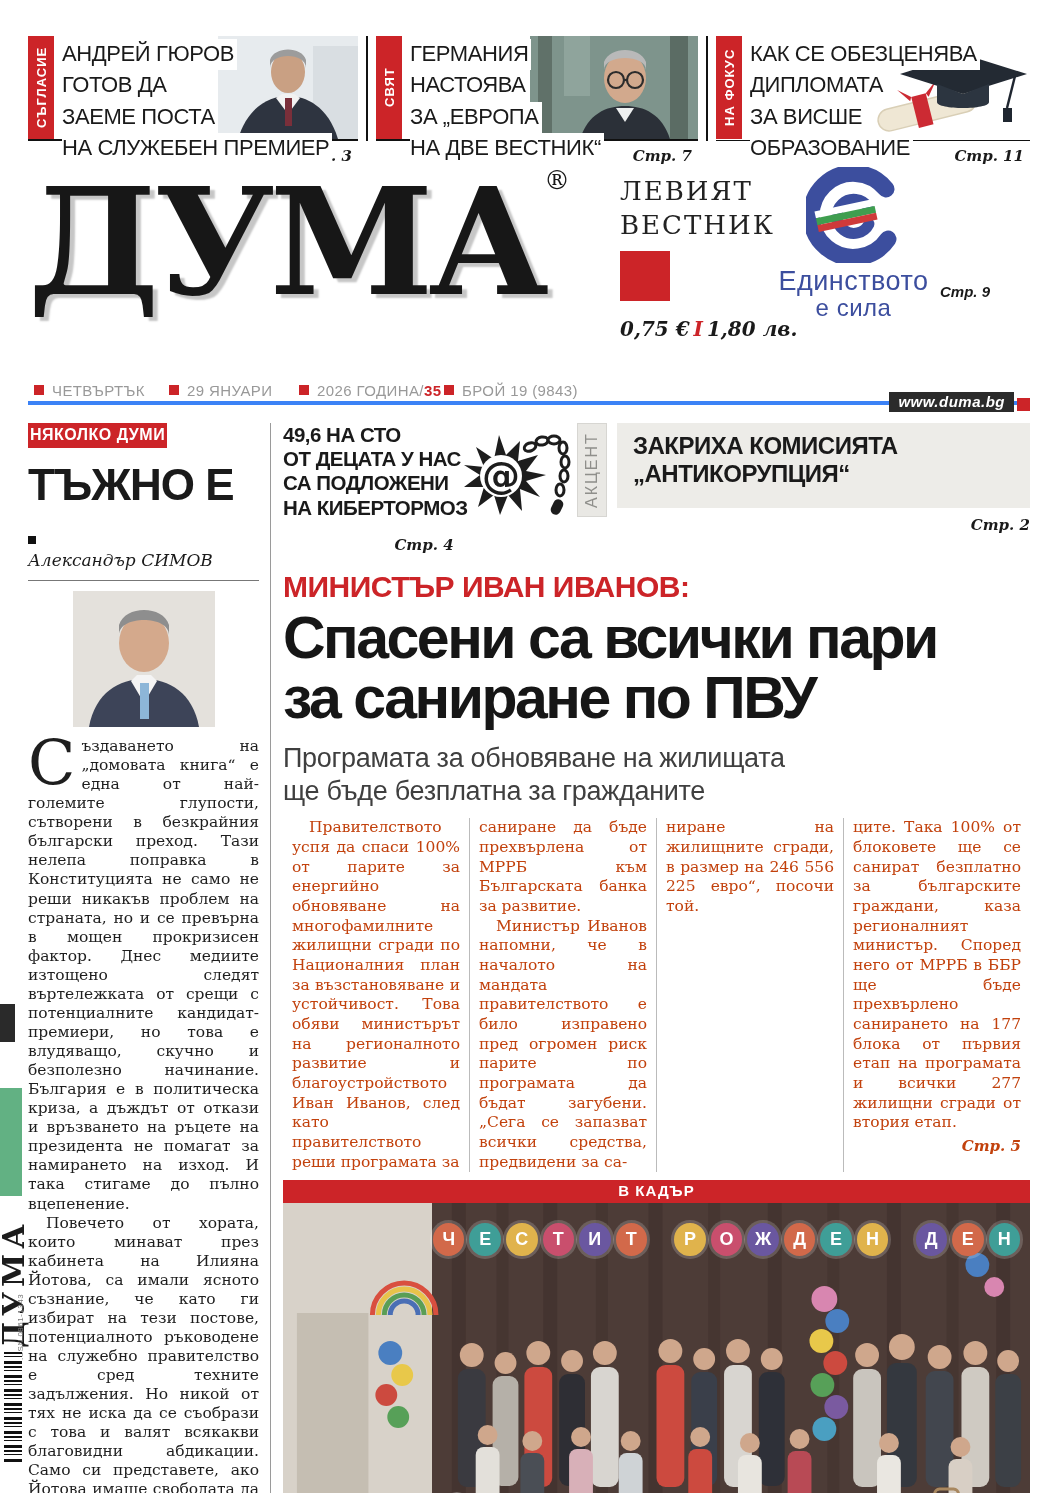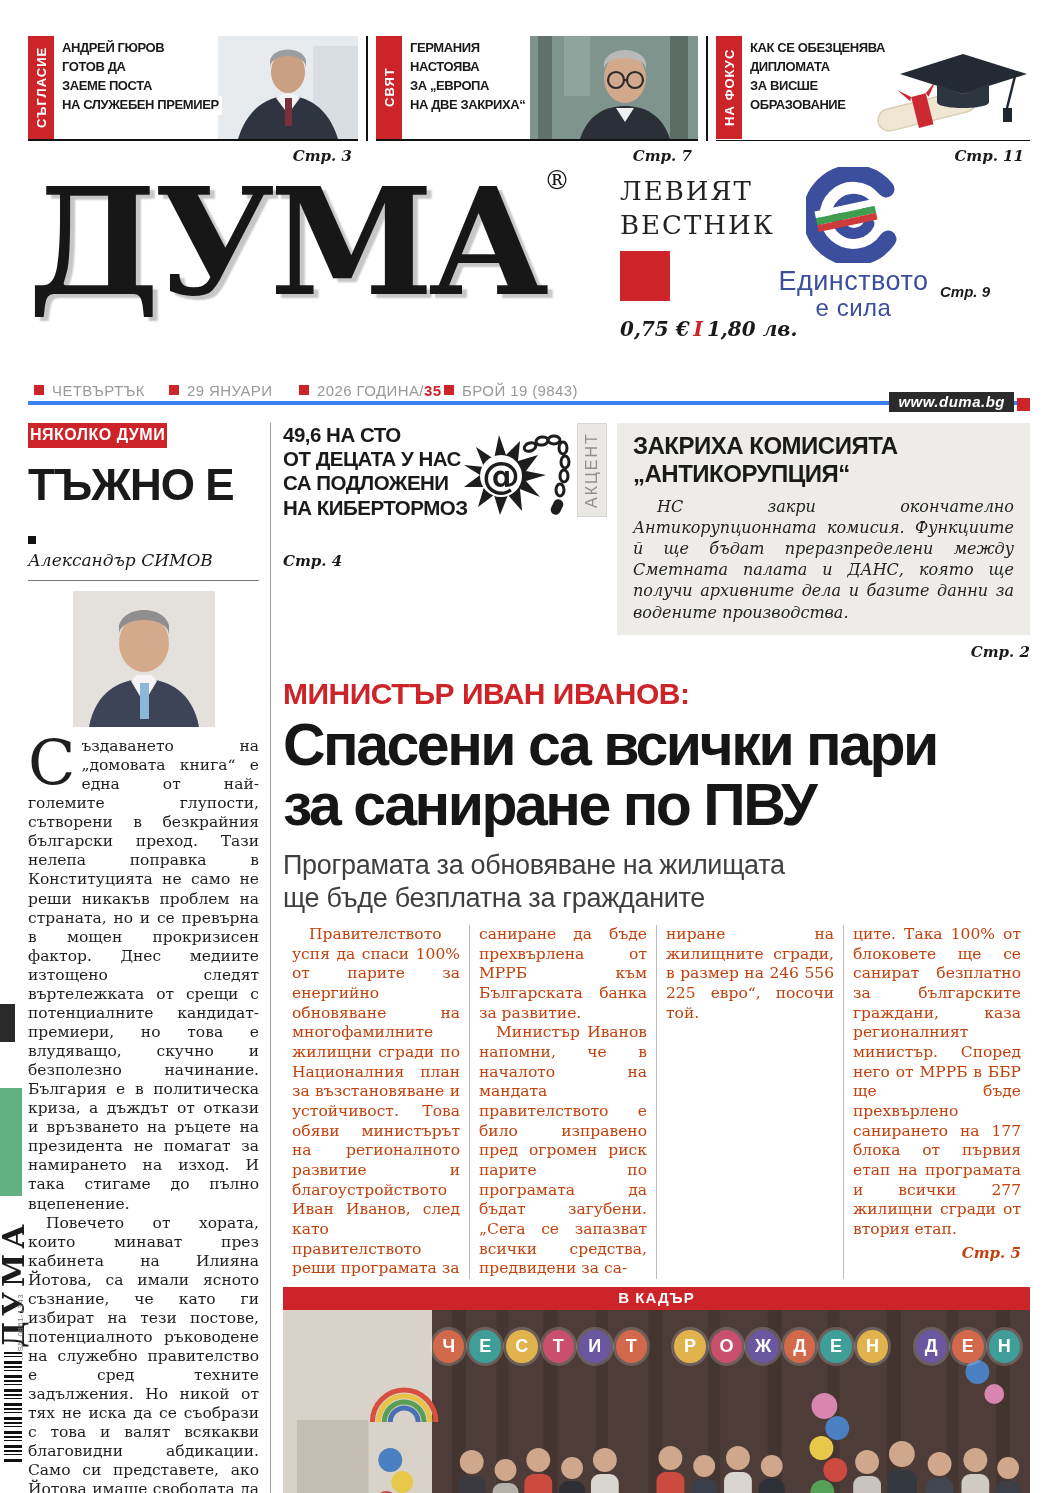--- a/index.html
+++ b/index.html
@@ -19,21 +19,21 @@
   .teaser-main { position:relative; height:105px; border-bottom:2px solid #111; }
   .teaser-tag {
     position:absolute; left:0; top:0; width:26px; height:103px; background:#cc2428;
     color:#fff; display:flex; align-items:center; justify-content:center;
     writing-mode:vertical-rl; transform:rotate(180deg);
     font-size:13px; font-weight:700; letter-spacing:1px;
   }
   .teaser-title { position:absolute; left:34px; top:3px; z-index:2; }
   .teaser-title span {
     display:table; background:#fff; padding:0 3px 1px 0;
-    font-weight:700; font-size:13px; line-height:1.38; letter-spacing:-0.4px;text-align:center;
+    font-weight:400; font-size:22px; line-height:1.38; letter-spacing:-0.4px;text-align:center;
   }
   .teaser-photo { position:absolute; right:0; top:0; z-index:1; }
   .teaser-page {
     position:absolute; right:6px; bottom:0;
     font-family:"DejaVu Serif",serif; font-style:italic; font-weight:700; font-size:15px;
   }
 
   
   .masthead { position:relative; height:170px; }
   .duma-word {
@@ -84,21 +84,21 @@
     float:left; font-family:"DejaVu Serif",serif; font-size:62px; line-height:48px;
     padding:2px 6px 0 0; font-weight:400;
   }
 
   
   .accent-row { display:flex; }
   .accent-left { width:292px; }
   .cyber-flex { display:flex; }
   .cyber-lines { font-weight:700; font-size:20.5px; line-height:1.18; letter-spacing:-0.5px; white-space:nowrap; }
   .cyber-icon { margin-left:-14px; margin-top:-2px; }
-  .cyber-page { text-align:left; font-family:"DejaVu Serif",serif; font-style:italic; font-weight:700; font-size:15px; margin-top:23px; padding-right:10px; }
+  .cyber-page { text-align:center; font-family:"DejaVu Serif",serif; font-style:italic; font-weight:700; font-size:15px; margin-top:7px; padding-right:10px; }
   .accent-tag {
     width:30px; height:94px; background:#e9e8e4; border:1px solid #d7d6d2; margin:0 10px 0 2px;
     color:#8f8f8b; display:flex; align-items:center; justify-content:center;
     writing-mode:vertical-rl; transform:rotate(180deg); font-size:16px; letter-spacing:2px;
   }
   .accent-right { flex:1; }
   .accent-box { background:#edece8; padding:9px 16px 12px; }
   .accent-box-title { font-weight:700; font-size:24px; letter-spacing:-0.5px; margin-bottom:8px; }
   .accent-box-text {
     font-family:"DejaVu Serif",serif; font-style:italic; font-size:16px; line-height:1.32;
@@ -192,21 +192,21 @@
 
       <div class="teaser-divider"></div>
 
       <div class="teaser t2">
         <div class="teaser-main">
           <div class="teaser-tag">СВЯТ</div>
           <div class="teaser-title">
             <span>ГЕРМАНИЯ</span>
             <span>НАСТОЯВА</span>
             <span>ЗА „ЕВРОПА</span>
-            <span>НА ДВЕ ЗАКРИХА“</span>
+            <span>НА ДВЕ ВЕСТНИК“</span>
           </div>
           <svg class="teaser-photo" width="168" height="103" viewBox="0 0 168 103">
             <rect width="168" height="103" fill="#7e948c"></rect>
             <rect x="8" width="14" height="103" fill="#4d5a52" opacity="0.6"></rect>
             <rect x="140" width="18" height="103" fill="#44524a" opacity="0.6"></rect>
             <rect x="34" y="0" width="26" height="60" fill="#9fb3ab" opacity="0.5"></rect>
             <path d="M50,103 C58,78 76,70 95,70 C114,70 132,78 140,103 Z" fill="#2b3038"></path>
             <path d="M86,72 L95,86 L104,72 Z" fill="#eef0f0"></path>
             <ellipse cx="95" cy="42" rx="21" ry="25" fill="#d2a98d"></ellipse>
             <path d="M74,34 C74,18 116,18 116,34 L116,26 C110,10 80,10 74,26 Z" fill="#b9b9b9"></path>
@@ -352,21 +352,20 @@
                 </g>
                 <rect x="98" y="78" width="10" height="16" rx="5" fill="#1d1d1d" transform="rotate(25 103 86)"></rect>
               </svg>
             </div>
             <div class="cyber-page">Стр. 4</div>
           </div>
           <div class="accent-tag">АКЦЕНТ</div>
           <div class="accent-right">
             <div class="accent-box">
               <div class="accent-box-title">ЗАКРИХА КОМИСИЯТА „АНТИКОРУПЦИЯ“</div>
-              <div class="accent-box-text">НС закри окончателно Антикорупционната комисия. Функциите й ще бъдат преразпределени между Сметната палата и ДАНС, която ще получи архивните дела и базите данни за водените производства.</div>
             </div>
             <div class="accent-box-page">Стр. 2</div>
           </div>
         </div>
 
         <div class="kicker">МИНИСТЪР ИВАН ИВАНОВ:</div>
         <div class="headline">
           <div>Спасени са всички пари</div>
           <div>за саниране по ПВУ</div>
         </div>

